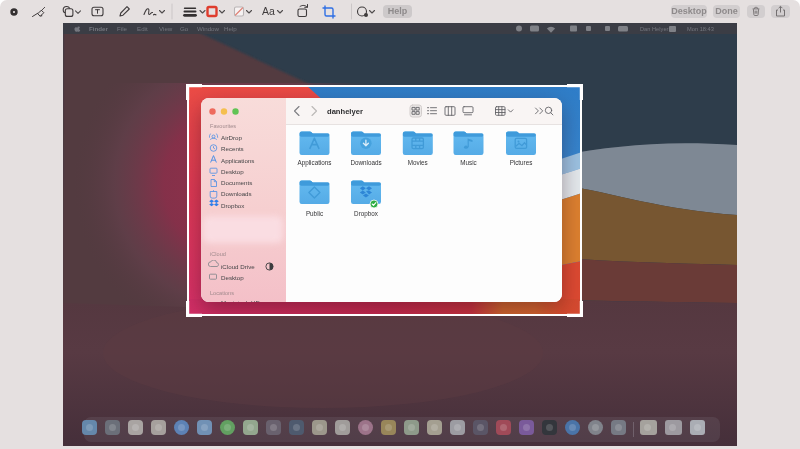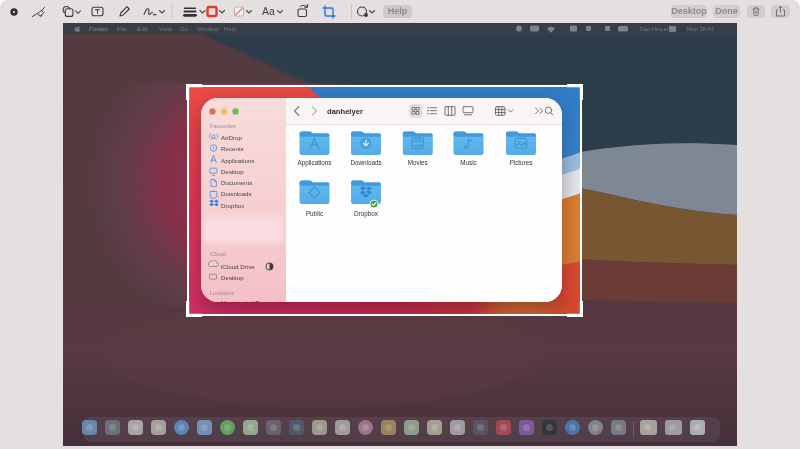--- a/index.html
+++ b/index.html
@@ -14,21 +14,21 @@
         color:#8e8a8b;font-size:9px;font-weight:bold;text-align:center;line-height:13px;}
   
   #shot{position:absolute;left:63px;top:23px;width:674px;height:423px;overflow:hidden;background:#503a41;}
   
   #menubar{position:absolute;left:0;top:0;width:674px;height:11px;background:#3b3d45;
            color:#75777f;font-size:6.2px;}
   #menubar span{position:absolute;top:2.2px;white-space:nowrap;}
   
   #crop{position:absolute;left:124px;top:62px;width:395px;height:231px;overflow:hidden;background:#2e7cc9;}
   
-  #win{position:absolute;left:14px;top:13px;width:361px;height:204px;border-radius:17px;
+  #win{position:absolute;left:14px;top:13px;width:361px;height:204px;border-radius:8px;
        background:#fdfdfd;box-shadow:0 8px 22px rgba(40,10,20,.38);overflow:hidden;}
   #sidebar{position:absolute;left:0;top:0;width:85px;height:204px;
            background:linear-gradient(180deg,#f8dcda 0%,#f6cfd0 55%,#f4c0c8 100%);}
   .side-item{position:absolute;left:20px;font-size:6.2px;color:#454547;white-space:nowrap;}
   .side-hdr{position:absolute;left:9px;font-size:5.6px;color:#a18a8d;white-space:nowrap;}
   #wintb{position:absolute;left:85px;top:0;width:276px;height:26px;background:#f9f5f4;}
   #wincontent{position:absolute;left:85px;top:26px;width:276px;height:178px;background:#fdfdfd;
               border-top:1px solid #e7e2e1;}
   .flabel{position:absolute;font-size:6.3px;color:#333335;text-align:center;width:60px;}
   

